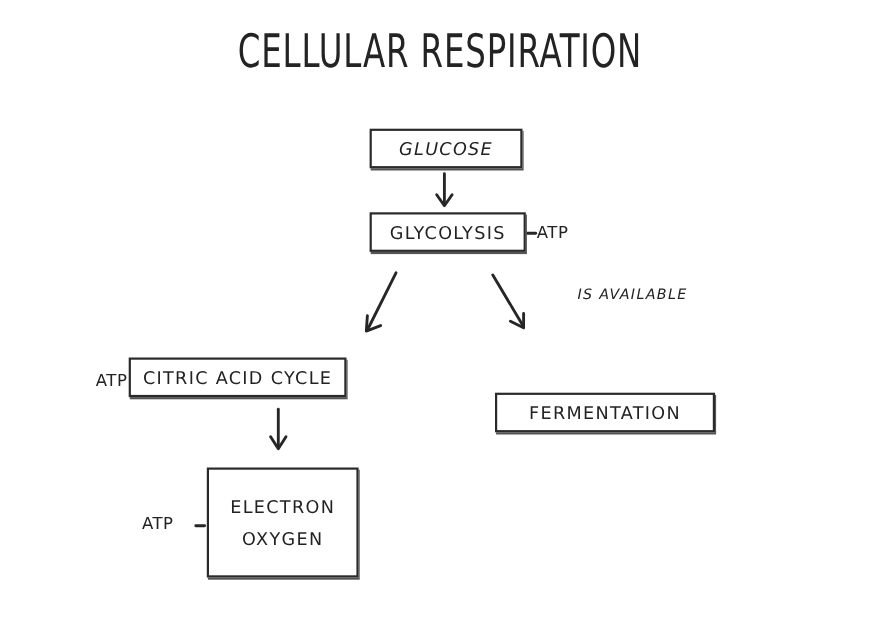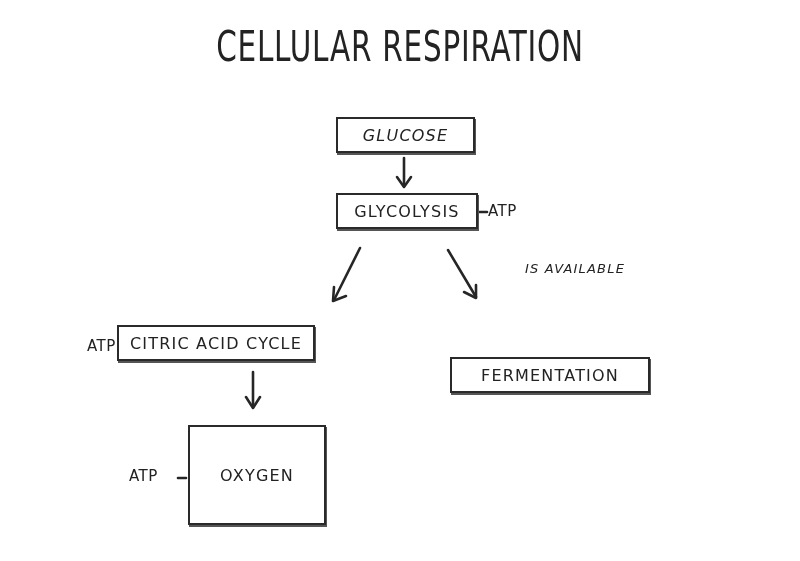--- a/index.html
+++ b/index.html
@@ -85,14 +85,15 @@
 <div class="box" style="left:117px; top:325px; width:198px; height:36px;">
   <span>CITRIC ACID CYCLE</span>
 </div>
 
 <div class="box" style="left:450px; top:325px; width:200px; height:36px;margin-top:32px;">
   <span>FERMENTATION</span>
 </div>
 
 <div class="atp" style="left:129px; top:467px;">ATP</div>
 <div class="box" style="left:188px; top:425px; width:138px; height:100px; flex-direction:column; line-height:29px;">
+  <span>ELECTRON</span>
   <span>OXYGEN</span>
 </div>
 
 </body></html>

